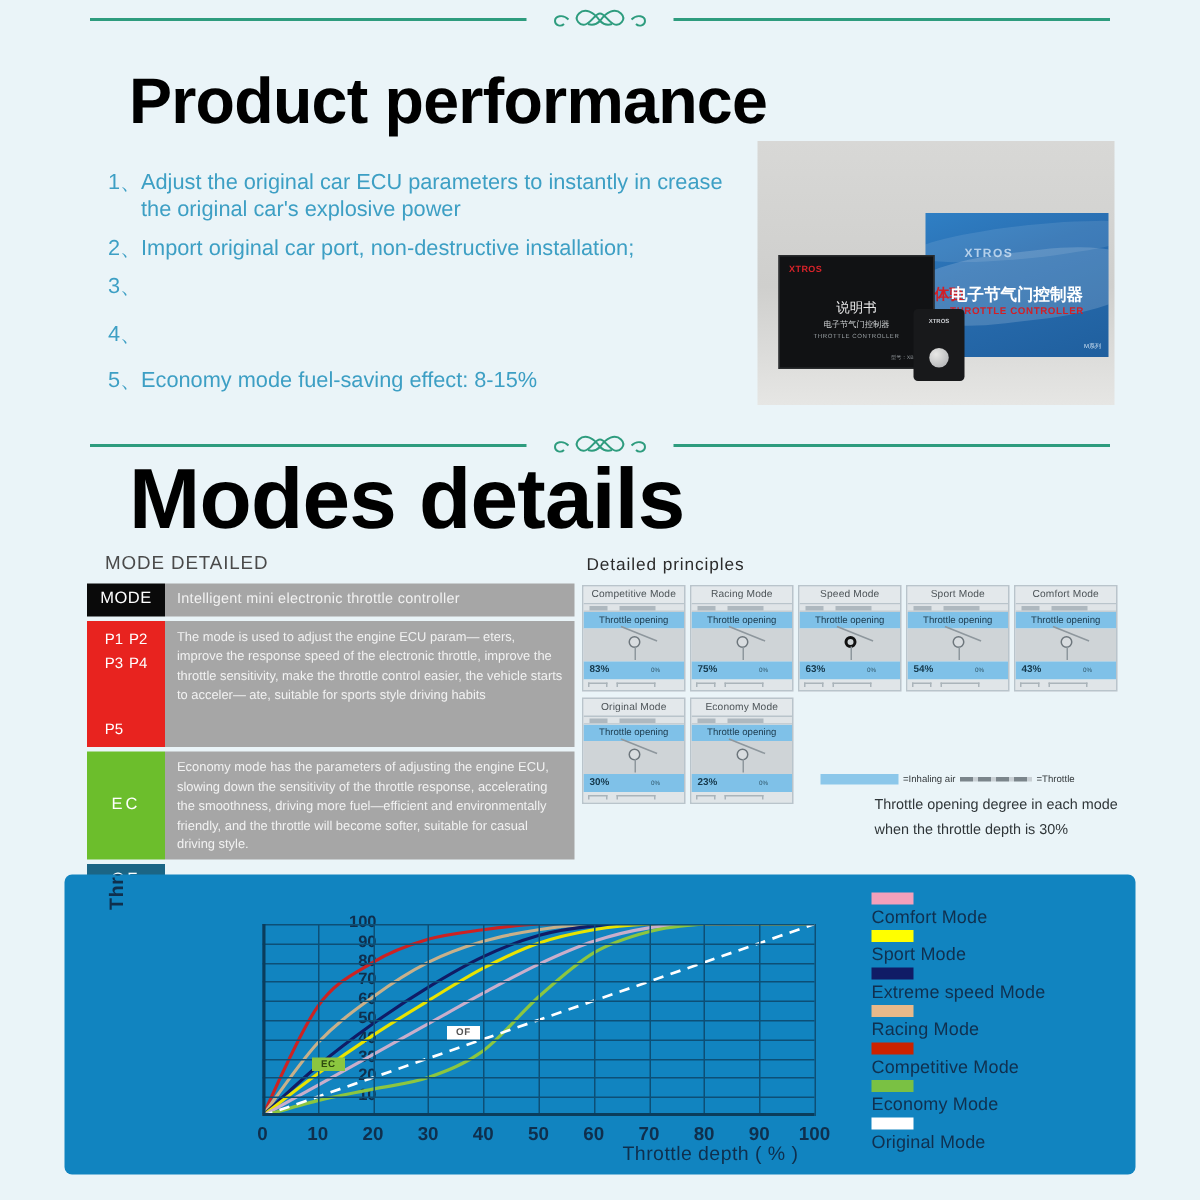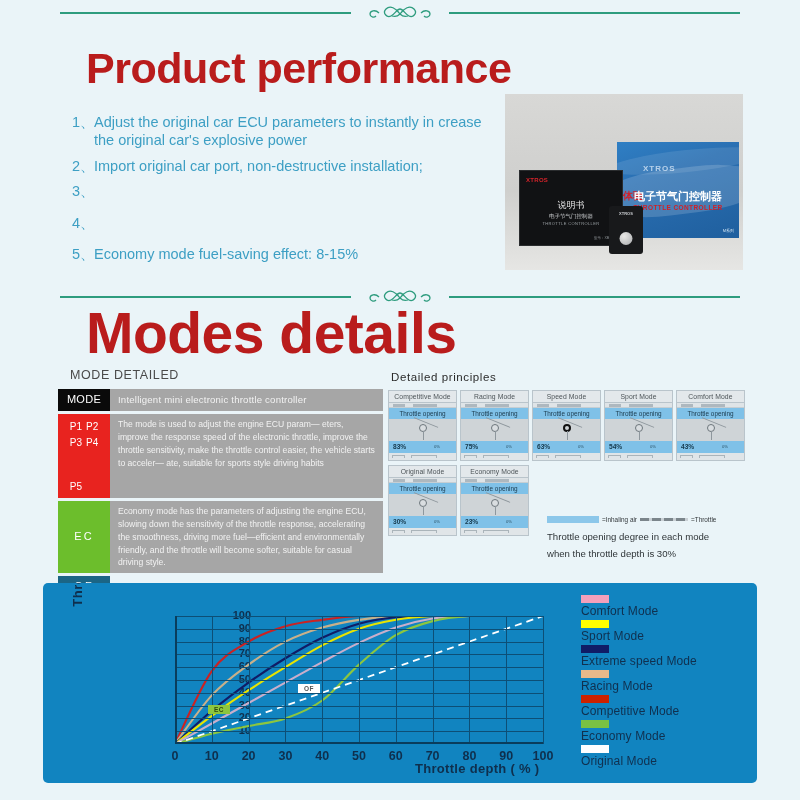--- a/index.html
+++ b/index.html
@@ -18,21 +18,21 @@
     background: #2e9c7e;
   }
   .divider .orn {
     position: absolute; top: 0; left: 50%; transform: translateX(-50%);
     background: #eaf4f8; padding: 0 6px; line-height: 24px;
   }
   .divider .orn svg { display: block; }
 
   
   .big-title {
-    position: absolute; color: #b91c1c;
+    position: absolute; color: #000000;
     font-weight: bold; letter-spacing: -0.5px;
     font-family: "Liberation Sans", sans-serif;
   }
   #title-product { left: 86px; top: 44px; font-size: 43px; }
   #title-modes   { left: 86px; top: 300px; font-size: 57px; }
 
   
   .features { position: absolute; left: 72px; top: 113px; width: 430px; }
   .feat {
     display: flex; color: #3d9fc4; font-size: 14.5px;
@@ -155,21 +155,21 @@
   .card .c-foot { height: 7px; position: relative; background: #e0e5e8; }
   .card .c-foot i { position: absolute; top: 2px; height: 3px; border: 1px solid #aab4ba; border-bottom: none; }
   .card .c-foot i:nth-child(1) { left: 3px; width: 13px; }
   .card .c-foot i:nth-child(2) { left: 22px; width: 26px; }
 
   
   .clegend { position: absolute; left: 547px; top: 516px; width: 205px; }
   .clegend .row1 { display: flex; align-items: center; font-size: 6.4px; color: #33383b; gap: 3px; }
   .clegend .sw-air { width: 52px; height: 7px; background: #8cc7ea; }
   .clegend .sw-thr { width: 48px; height: 3px; background: repeating-linear-gradient(90deg,#7b858b 0 9px,#c9d0d5 9px 12px); }
-  .clegend .cap { margin-top: 6px; font-size: 9.6px; color: #2f3538; line-height: 1.6; }
+  .clegend .cap { margin-top: 6px; font-size: 9.6px; color: #2f3538; line-height: 1.6; margin-left: 36px; }
 
   
   .chart-panel {
     position: absolute; left: 43px; top: 583px; width: 714px; height: 200px;
     background: #1184c0; border-radius: 5px; overflow: hidden;
   }
   .chart-title {
     position: absolute; left: 44px; top: 10px;
     color: #10304f; font-size: 12.5px; letter-spacing: .2px;
   }
@@ -190,21 +190,21 @@
   .ytick {
     position: absolute; right: 506px; width: 40px; text-align: right;
     color: #0f2f4d; font-weight: bold; font-size: 11px;
   }
   .xtick {
     position: absolute; width: 40px; text-align: center;
     color: #0f2f4d; font-weight: bold; font-size: 12.5px;
   }
   .xlab {
     position: absolute; left: 372px; top: 178px;
-    color: #0f2f4d; font-weight: bold; font-size: 13px; letter-spacing: .3px;
+    color: #0f2f4d; font-weight: normal; font-size: 13px; letter-spacing: .3px;
   }
   .tagbox {
     position: absolute; font-size: 6.5px; font-weight: bold; color: #2b2b2b;
     padding: 1px 6px; letter-spacing: .4px;
   }
   #tag-of { background: #fff; left: 255px; top: 101px; color: #555; }
   #tag-ec { background: #8cc63f; left: 165px; top: 122px; color: #2d4a10; }
 
   
   .chart-legend { position: absolute; left: 538px; top: 12px; }

